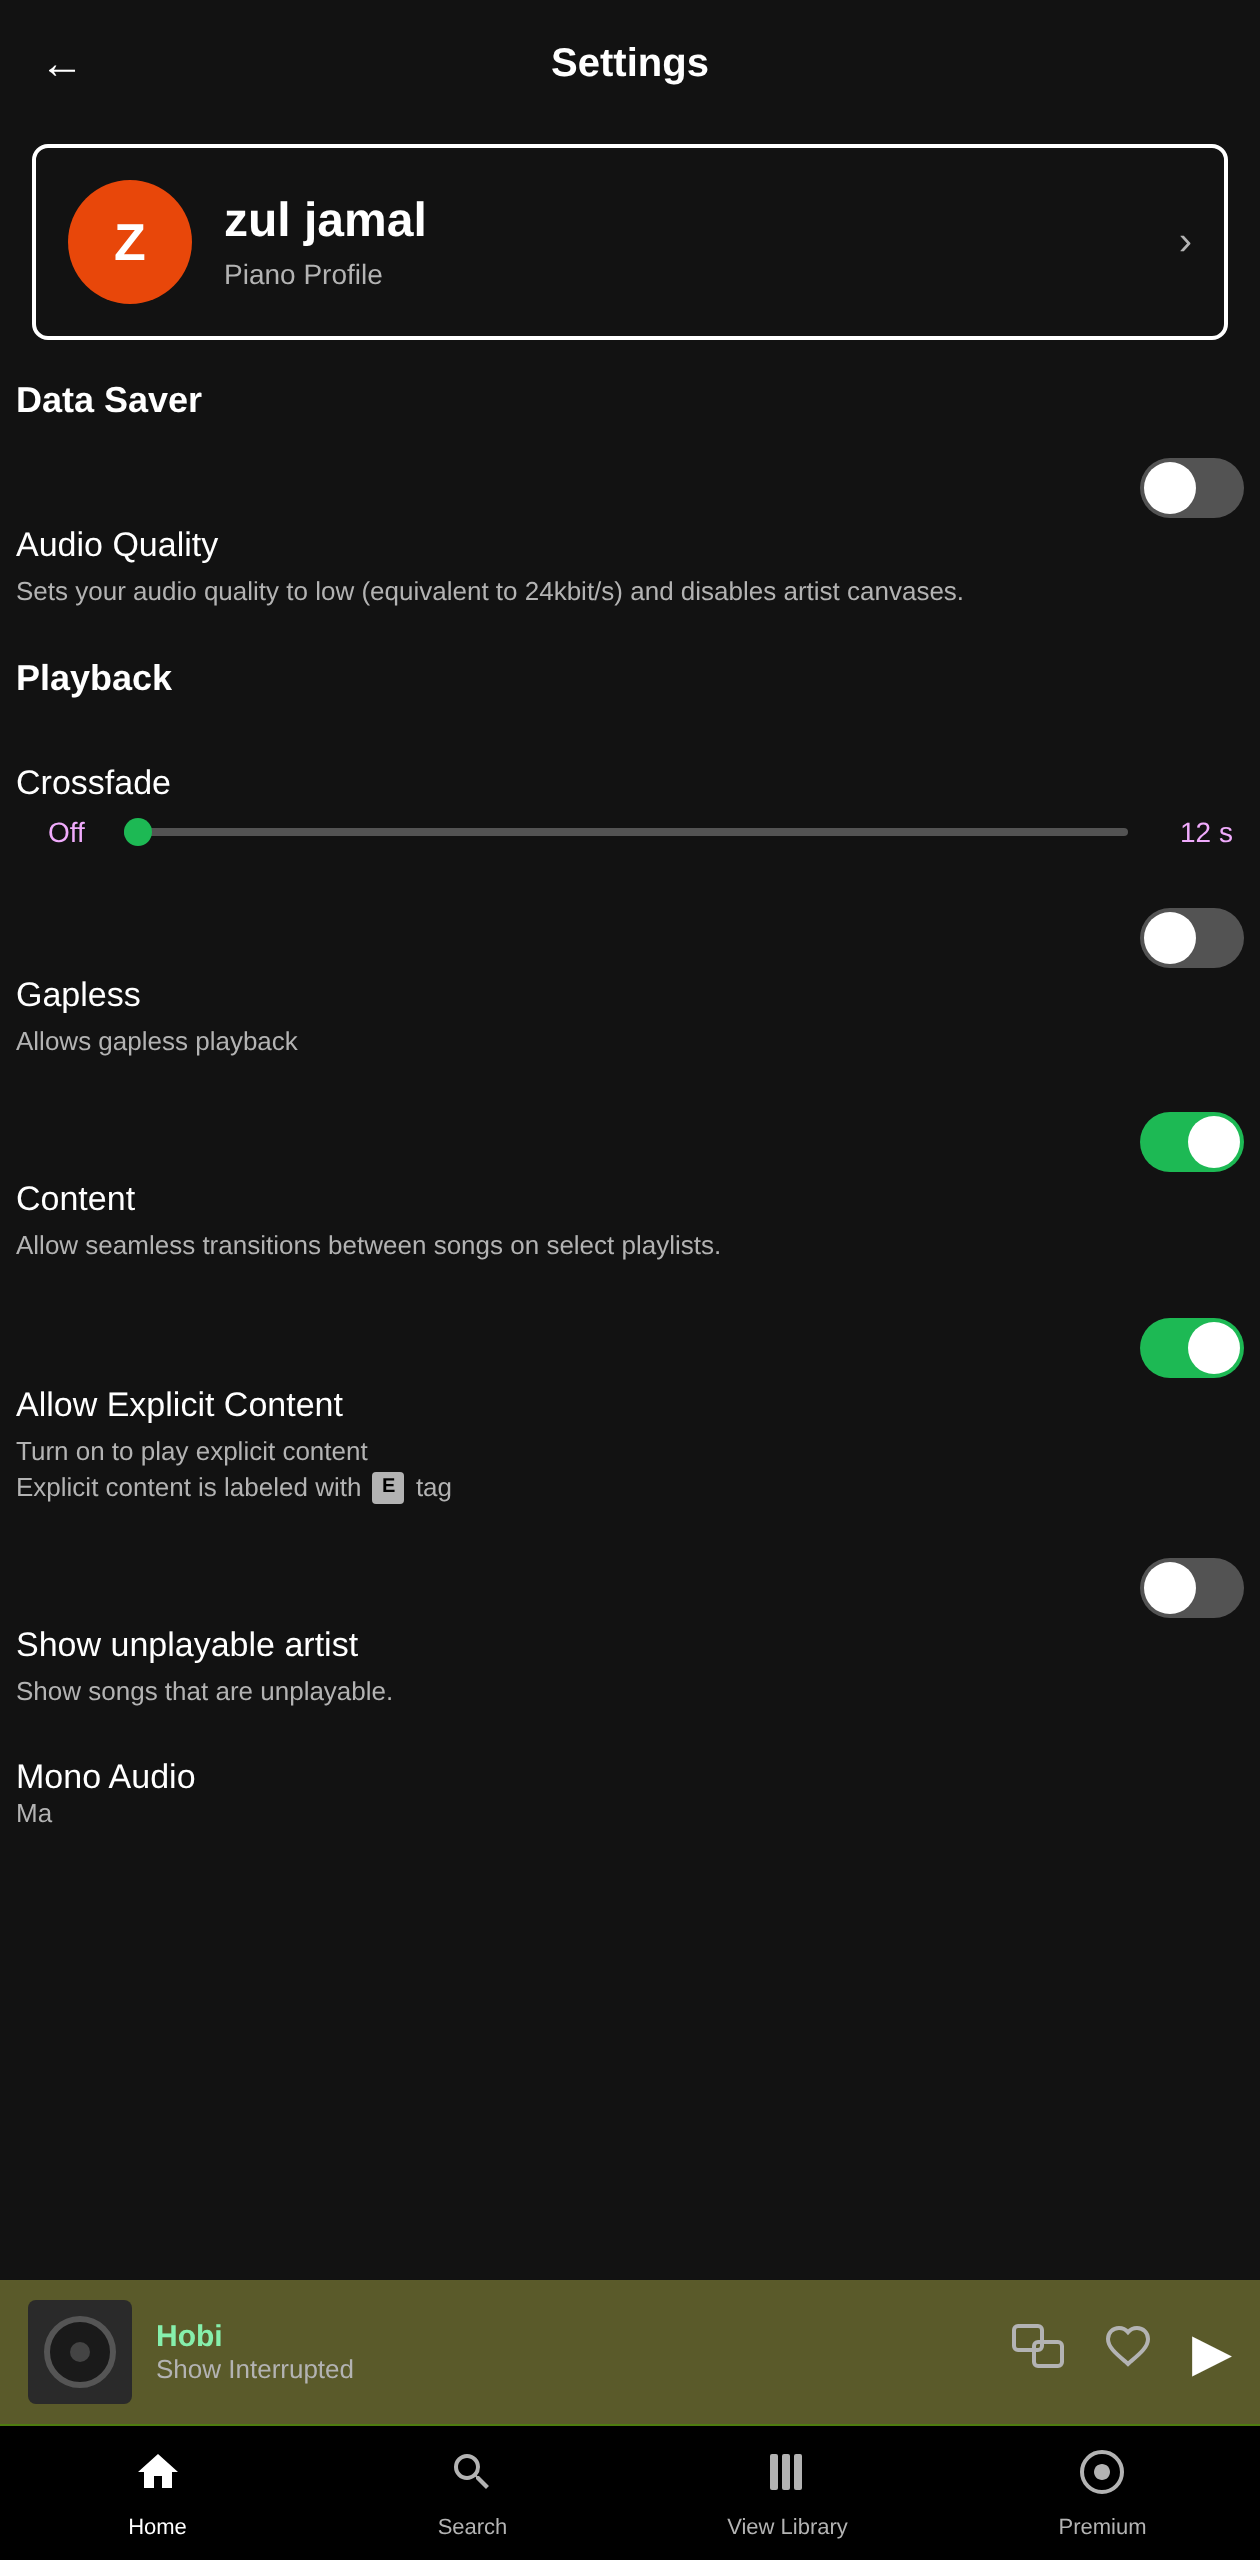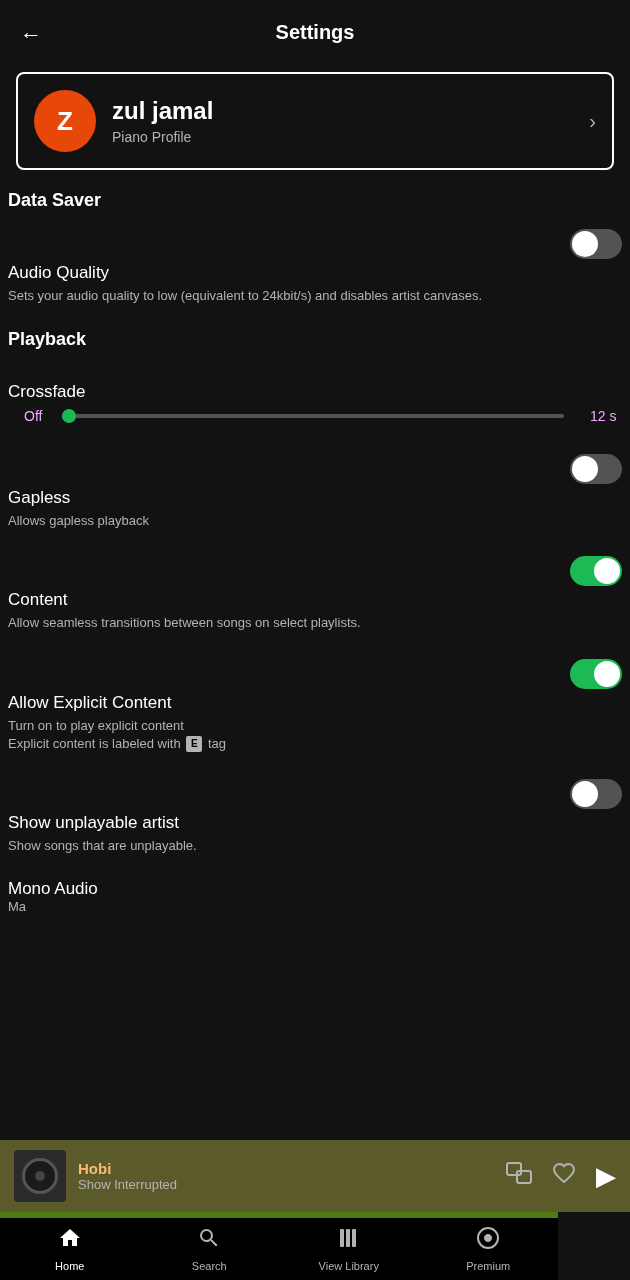--- a/index.html
+++ b/index.html
@@ -249,21 +249,21 @@
       height: 10px;
       border-radius: 50%;
       background: #444;
     }
     .np-info {
       flex: 1;
     }
     .np-title {
       font-size: 15px;
       font-weight: 600;
-      color: #fdba74;
+      color: #86efac;
     }
     .np-artist {
       font-size: 13px;
       color: #b3b3b3;
     }
     .np-controls {
       display: flex;
       align-items: center;
       gap: 20px;
     }
@@ -276,28 +276,28 @@
       color: #fff;
       font-size: 26px;
       cursor: pointer;
     }
 
     
     .bottom-nav {
       position: fixed;
       bottom: 0;
       left: 0;
-      width: 558px;
+      width: 630px;
       background: #000;
       display: flex;
       align-items: center;
       justify-content: space-around;
       height: 68px;
       z-index: 200;
-      border-top: 6px solid #4d7c0f;
+      border-top: 1px solid #4d7c0f;
     }
     .nav-item {
       display: flex;
       flex-direction: column;
       align-items: center;
       gap: 4px;
       cursor: pointer;
       flex: 1;
     }
     .nav-icon {

